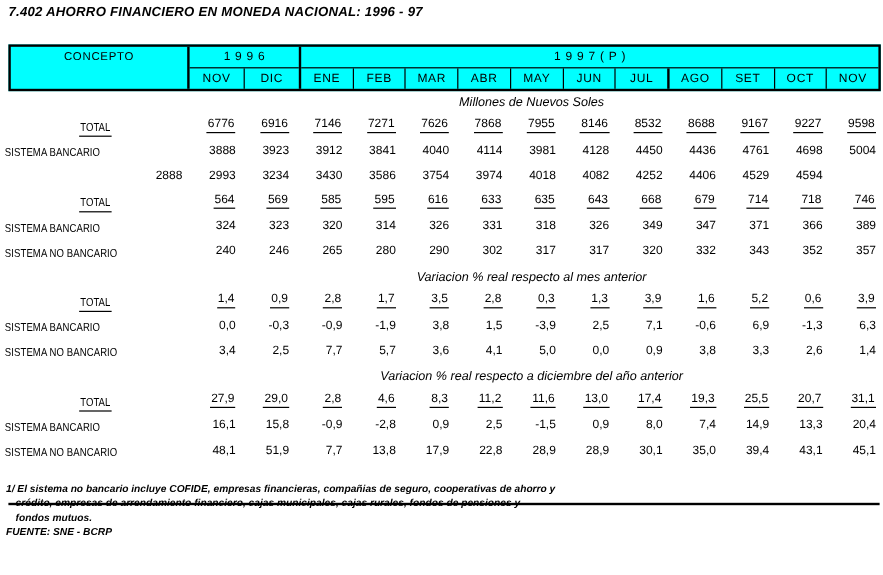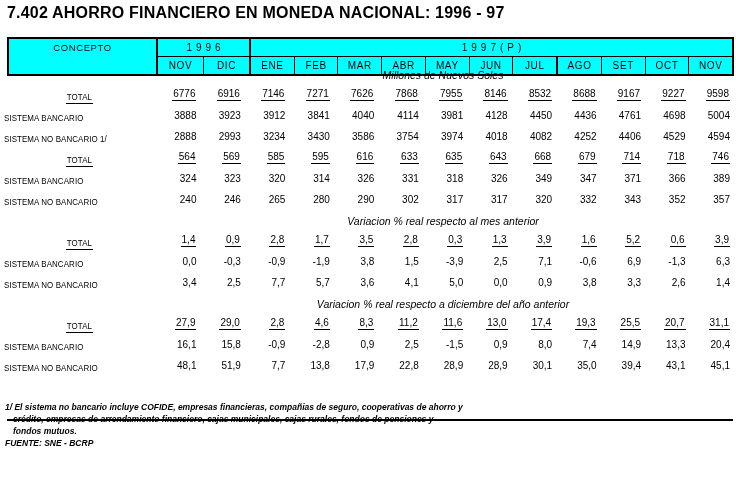--- a/index.html
+++ b/index.html
@@ -1,38 +1,38 @@
 <!DOCTYPE html>
 <html style="--hdr: #00ffff; --bd: #000000;"><head>
 <meta charset="utf-8">
 <style>
   html,body{margin:0;padding:0;background:#ffffff;}
   .page{position:relative;width:736px;height:479px;background:#fff;overflow:hidden;
         font-family:"Liberation Sans",sans-serif;color:#000;}
 
-  .title{position:absolute;left:7px;top:4px;font-size:16px;font-weight:bold;
+  .title{position:absolute;left:7px;top:4px;font-size:11px;font-weight:bold;font-style:italic;
          white-space:nowrap;letter-spacing:0.2px;text-align:right;}
 
   
   .thead{position:absolute;left:7px;top:37px;width:723px;height:35px;
          background:var(--hdr,#00ffff);border:2px solid var(--bd,#000);display:flex;}
   .concepto{width:147px;border-right:2px solid var(--bd,#000);display:flex;justify-content:center;}
   .concepto-inner{height:18px;line-height:18px;font-size:9.5px;letter-spacing:0.6px;}
   .ygroup{display:flex;flex-direction:column;}
   .g1996{width:91px;}
   .g1997{flex:1;border-left:2px solid var(--bd,#000);}
   .ylabel{height:17px;line-height:17px;border-bottom:1px solid var(--bd,#000);
           text-align:center;font-size:10px;letter-spacing:4px;text-indent:4px;}
   .mrow{flex:1;display:flex;}
   .mcell{flex:1;text-align:center;font-size:10px;letter-spacing:0.6px;line-height:17px;}
   .mcell + .mcell{border-left:1px solid var(--bd,#000);}
   .mcell.thick{border-left:2px solid var(--bd,#000);}
 
   
-  .sections{position:absolute;left:4px;top:64px;width:728px;}
+  .sections{position:absolute;left:4px;top:74px;width:728px;}
   .section-title{margin-left:150px;width:578px;text-align:center;font-style:italic;
                  font-size:10.5px;height:20px;line-height:22px;white-space:nowrap;}
   .row{display:grid;grid-template-columns:150px repeat(13,1fr);height:21px;align-items:center;}
   .label-cell{overflow:visible;white-space:nowrap;}
   .label-text{display:inline-block;transform:scaleX(0.82);transform-origin:0 50%;
               font-size:9.7px;letter-spacing:0.1px;}
   .row.total .label-cell{text-align:center;}
   .row.total .label-text{transform-origin:50% 50%;}
   .val{text-align:right;padding-right:2px;font-size:10px;white-space:nowrap;}
   .u{border-bottom:1px solid var(--bd,#000);padding:0 1px 1px 1px;display:inline-block;line-height:11px;}
@@ -109,21 +109,20 @@
           <div class="val"><span>4114</span></div>
           <div class="val"><span>3981</span></div>
           <div class="val"><span>4128</span></div>
           <div class="val"><span>4450</span></div>
           <div class="val"><span>4436</span></div>
           <div class="val"><span>4761</span></div>
           <div class="val"><span>4698</span></div>
           <div class="val"><span>5004</span></div>
         </div>
         <div class="row">
-          <div class="label-cell"><span class="label-text">SISTEMA NO BANCARIO  1/</span></div>
           <div class="val"><span>2888</span></div>
           <div class="val"><span>2993</span></div>
           <div class="val"><span>3234</span></div>
           <div class="val"><span>3430</span></div>
           <div class="val"><span>3586</span></div>
           <div class="val"><span>3754</span></div>
           <div class="val"><span>3974</span></div>
           <div class="val"><span>4018</span></div>
           <div class="val"><span>4082</span></div>
           <div class="val"><span>4252</span></div>

